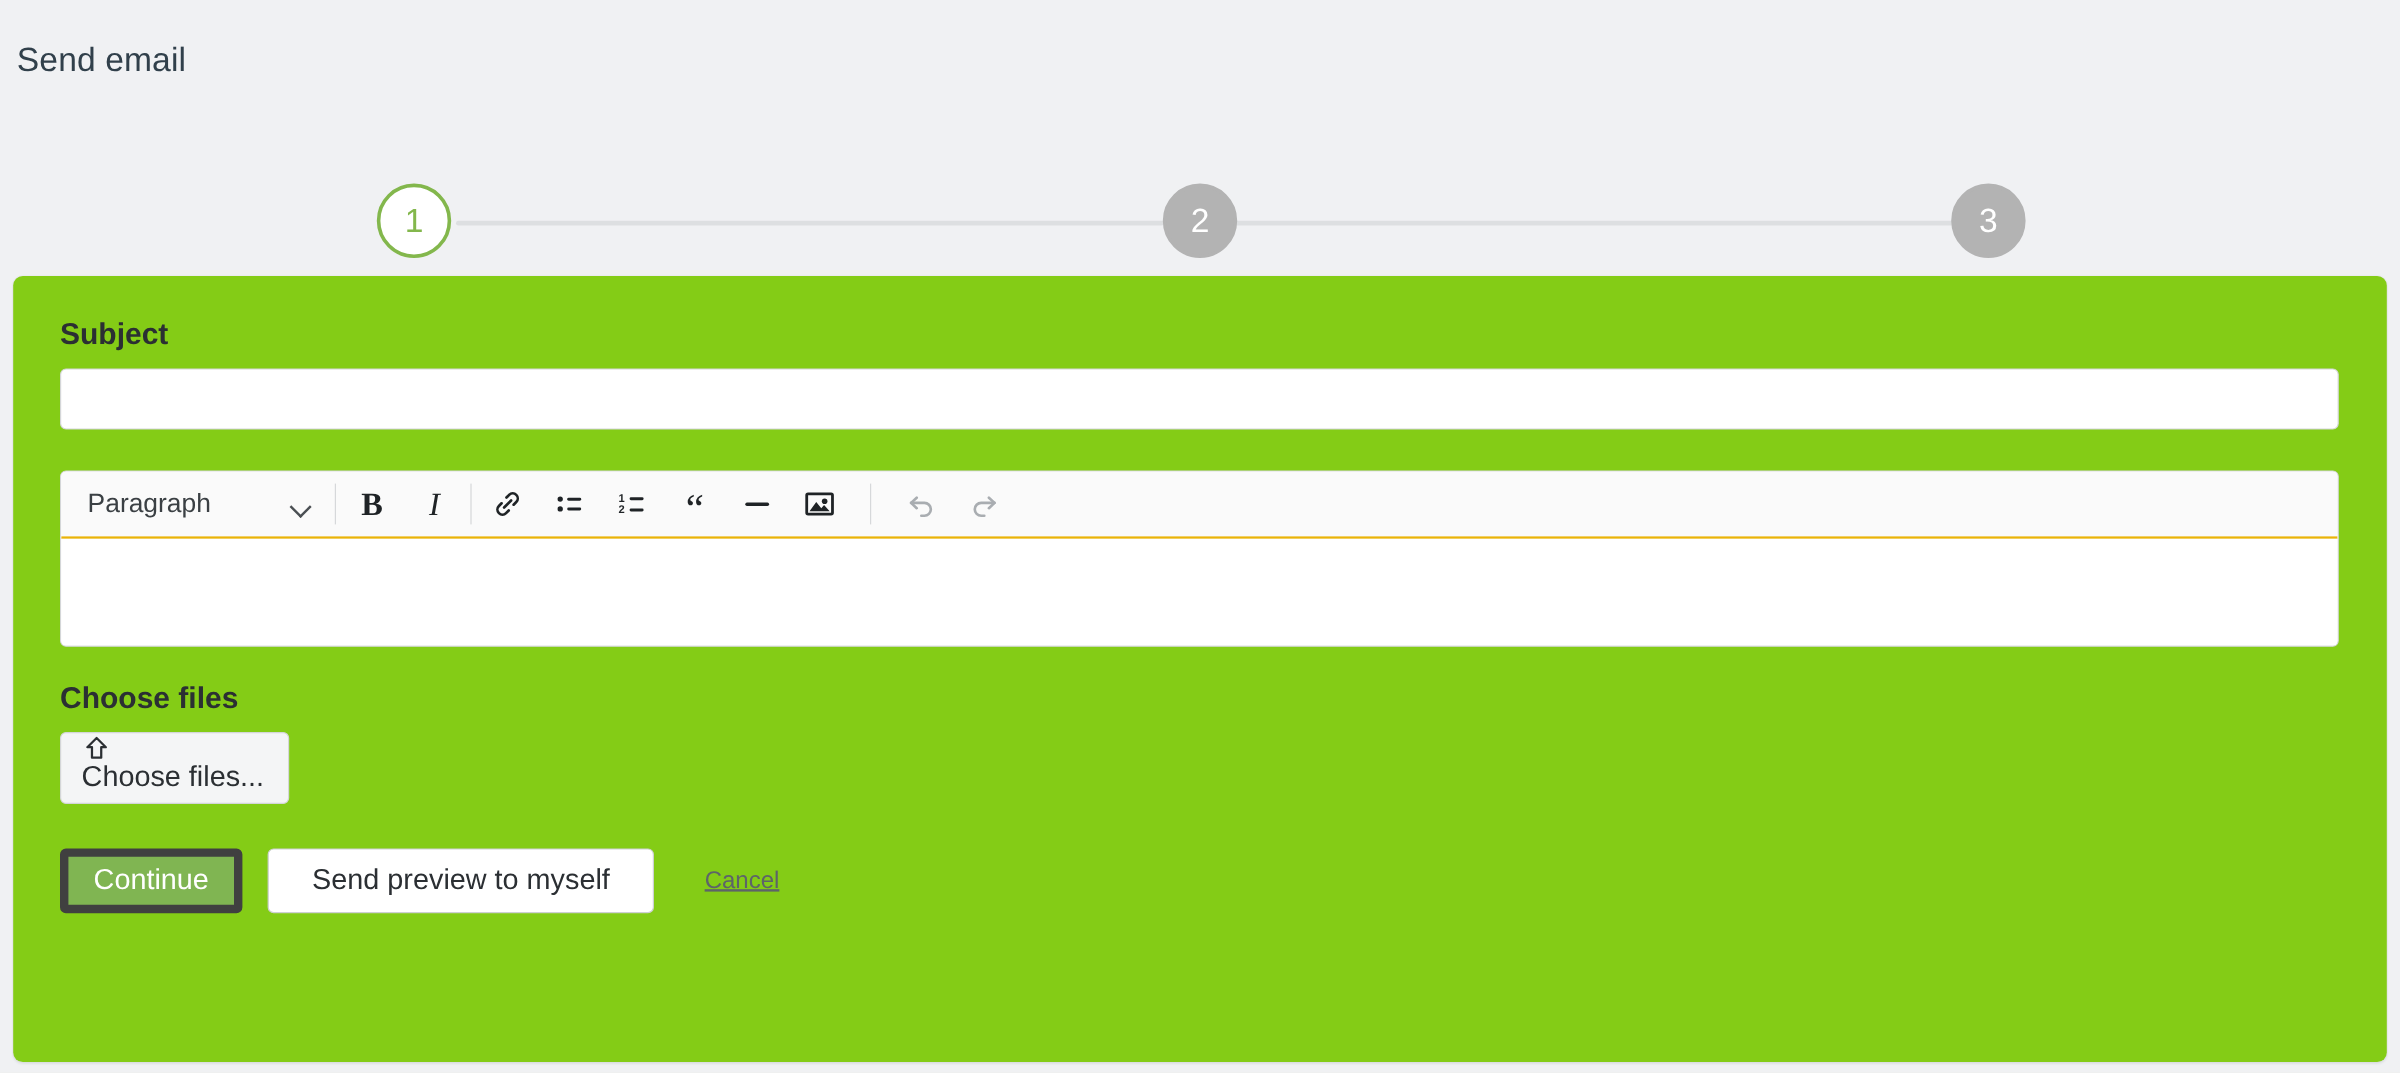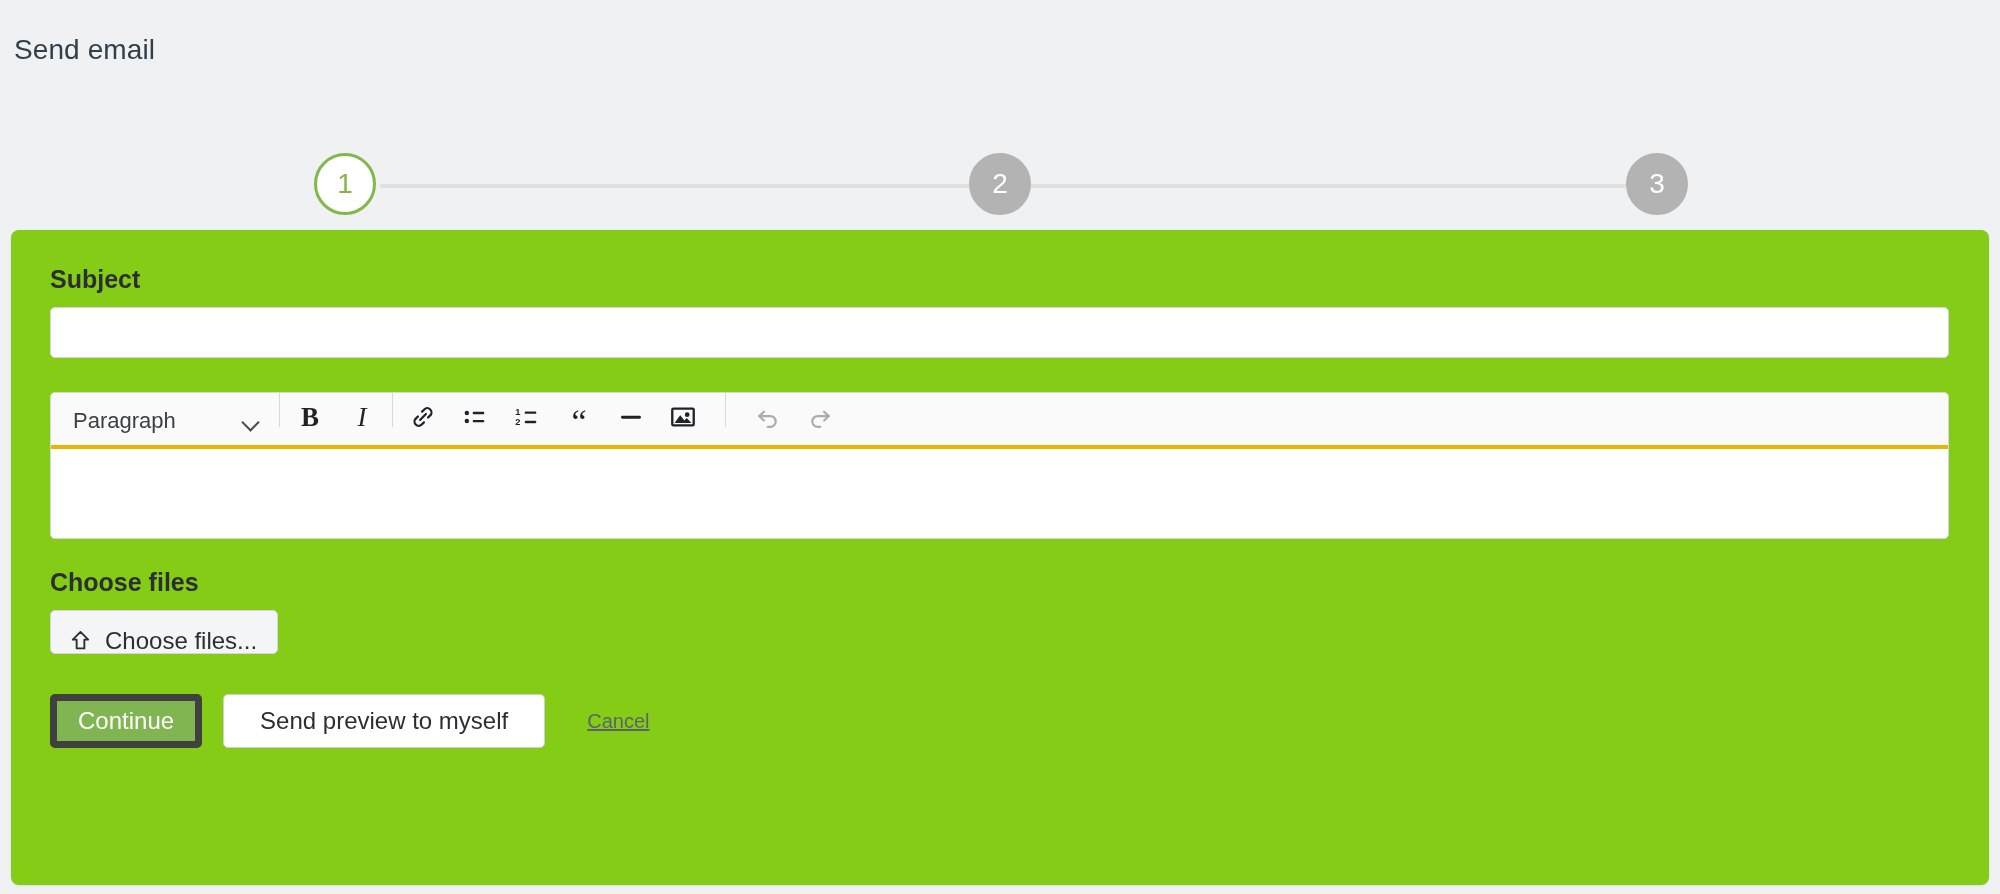--- a/index.html
+++ b/index.html
@@ -132,23 +132,24 @@
   
   .editor {
     width: 1899px;
     border: 1px solid #d4d6d8;
     border-radius: 5px;
     overflow: hidden;
     background: #ffffff;
   }
   .editor-toolbar {
     display: flex;
+    align-items: center;
     height: 56px;
     background: #fafafa;
-    border-bottom: 4px solid #eab308;
+    border-bottom: 2px solid #eab308;
     padding: 0 0 0 0;
   }
   .para-select {
     width: 224px;
     height: 55px;
     border: none;
     background: transparent;
     display: flex;
     align-items: center;
     padding: 0 16px 0 22px;
@@ -216,31 +217,32 @@
   .tb-btn svg { display: block; }
   .tb-gap { width: 12px; flex: none; }
   .editor-body {
     height: 89px;
     background: #ffffff;
   }
 
   
   .choose-btn {
     display: inline-flex;
-    align-items: flex-end;
-    height: 44px;
+    align-items: flex-start;
+    height: 60px;
     padding: 0 20px 0 17px;
     border: 1px solid #d4d6d8;
     border-radius: 5px;
     background: #f4f5f6;
     font-size: 24px;
     color: #2b2f33;
     cursor: pointer;
     font-family: "Liberation Sans", sans-serif;
     line-height: 1;
+    flex-direction: column;
   }
   .choose-btn .up-icon {
     margin-right: 12px;
     display: flex;
     align-items: center;
   }
 
   
   .actions {
     display: flex;

